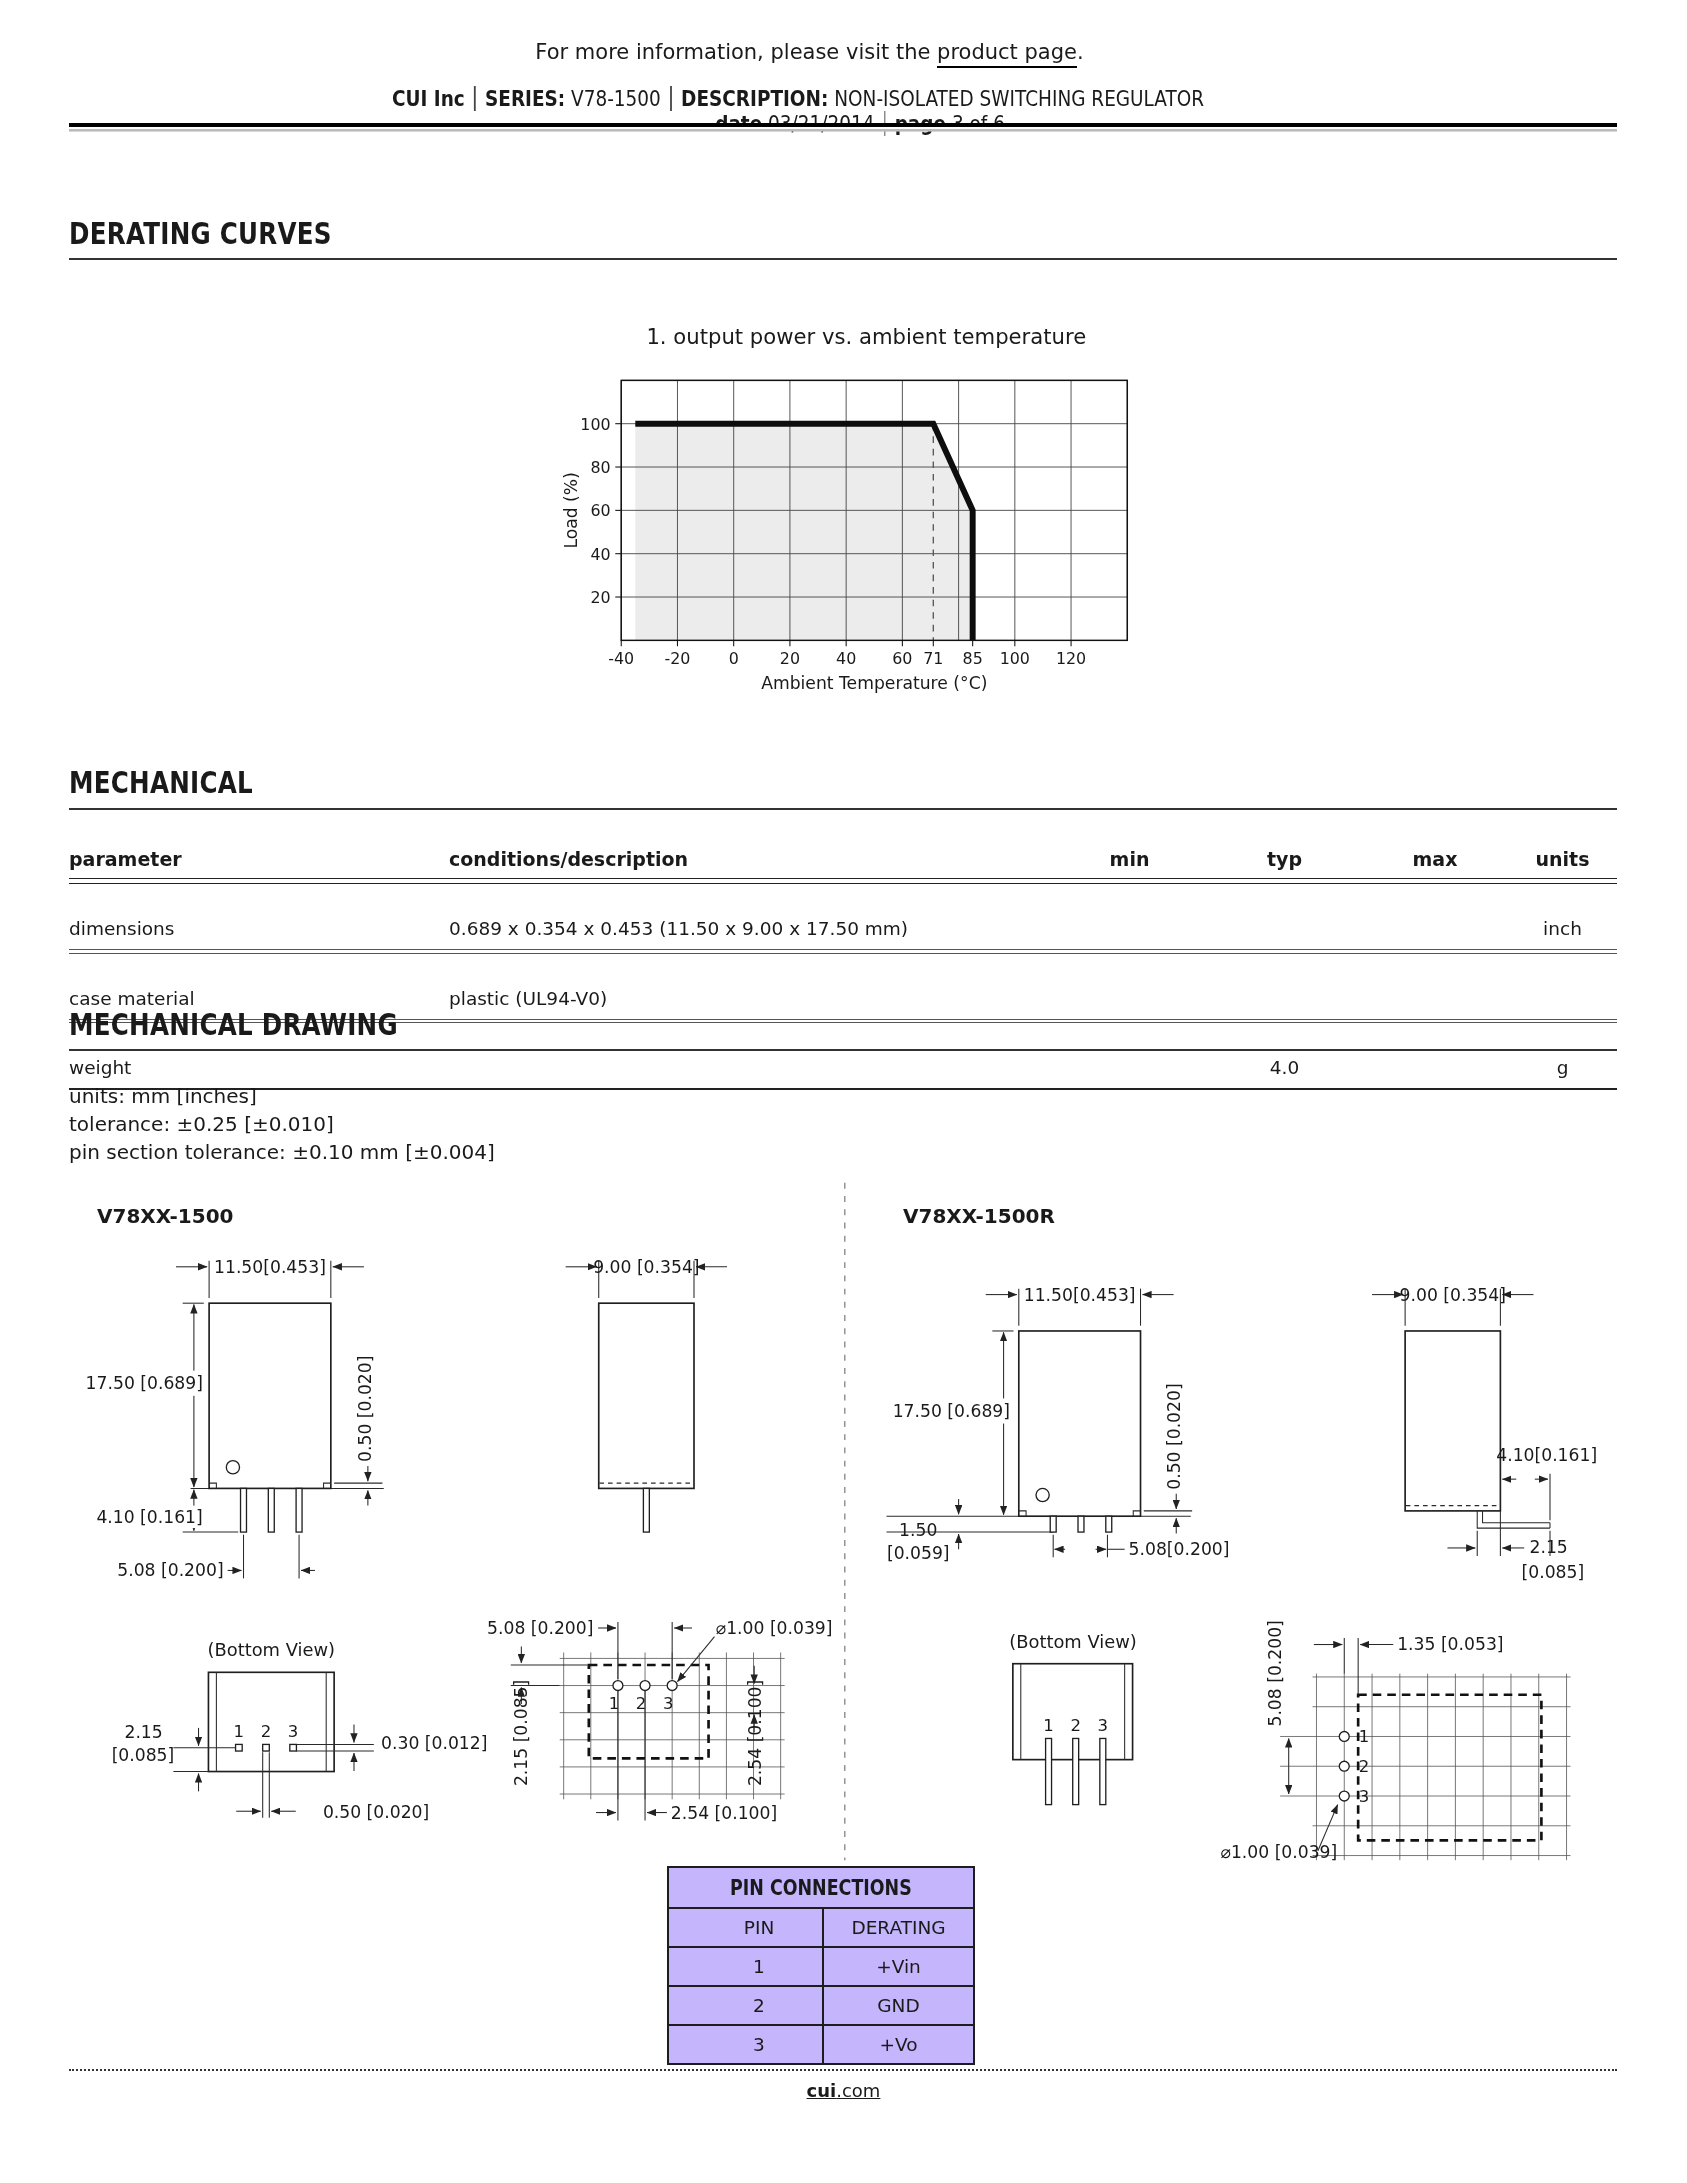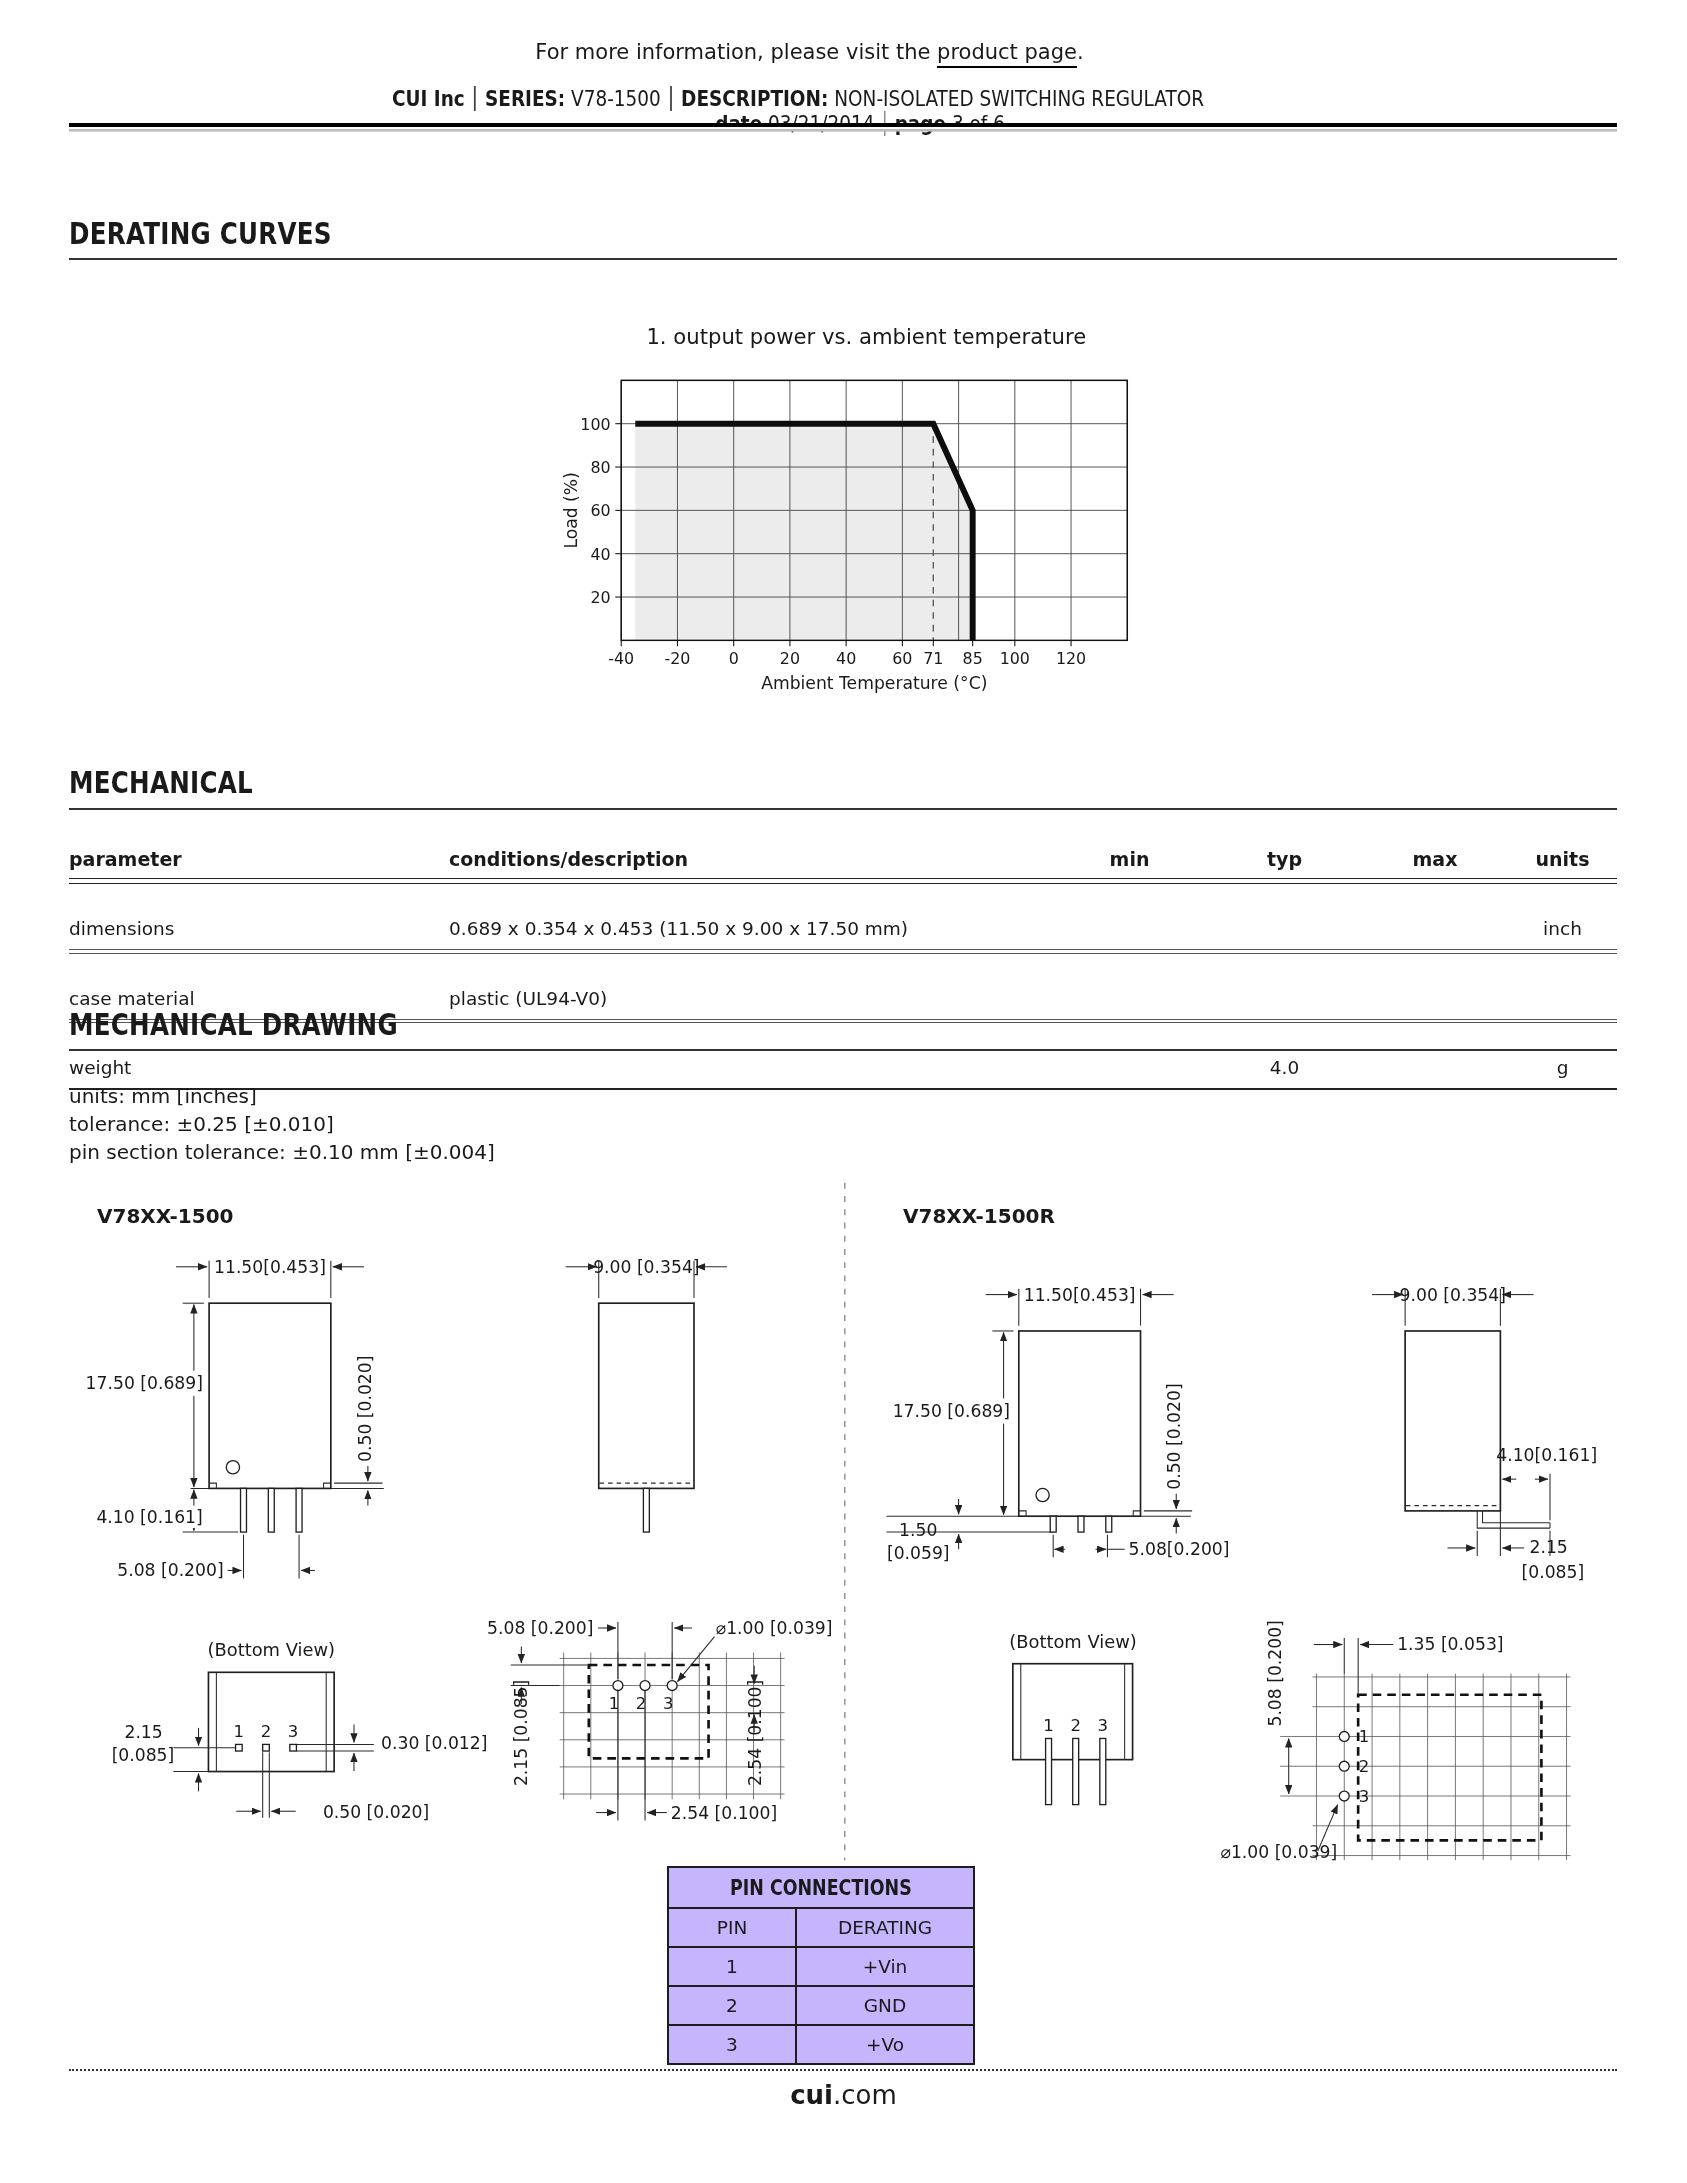--- a/index.html
+++ b/index.html
@@ -39,24 +39,24 @@
   .mt-bot{height:0;border-top:2px solid #222;}
   #notes{top:1082px;left:69px;font-size:20px;line-height:28px;}
   .dwg-title{font-size:20px;font-weight:bold;}
   #dt-left{top:1204px;left:97px;}
   #dt-right{top:1204px;left:903px;}
   
   #ptable{top:1866px;left:667px;width:304px;border:2px solid #1d1d1d;background:#c4b5fd;}
   .pt-title{height:39px;border-bottom:2px solid #1d1d1d;display:flex;align-items:center;justify-content:center;font-weight:bold;font-size:20.5px;}
   .pt-r{display:flex;height:37px;border-bottom:2px solid #1d1d1d;}
   .pt-r:last-child{border-bottom:none;}
-  .pt-c1{width:126px;border-right:2px solid #1d1d1d;display:flex;align-items:center;justify-content:center;font-size:18.5px;}
+  .pt-c1{width:126px;border-right:2px solid #1d1d1d;display:flex;align-items:center;justify-content:center;font-size:18.5px;margin-left:27px;}
   .pt-c2{flex:1;display:flex;align-items:center;justify-content:center;font-size:18.5px;}
   #foot-rule{top:2069px;left:69px;width:1548px;height:0;border-top:2.6px dotted #333;}
-  #footer{top:2080px;left:0;width:1687px;text-align:center;font-size:26px;}
+  #footer{top:2080px;left:0;width:1687px;text-align:center;font-size:18px;text-decoration:underline;}
   #footer b{font-weight:bold;}
   
   svg{position:absolute;top:0;left:0;}
   .ct{font:24px "DejaVu Sans",sans-serif;fill:#1a1a1a;}
   .cl{font:26px "DejaVu Sans",sans-serif;fill:#1a1a1a;}
   .cti{font:32px "DejaVu Sans",sans-serif;fill:#1a1a1a;}
   .dt{font:26px "DejaVu Sans",sans-serif;fill:#1a1a1a;}
   .dn{font:25px "DejaVu Sans",sans-serif;fill:#1a1a1a;}
   .bv{font:27px "DejaVu Sans",sans-serif;fill:#1a1a1a;}
   .ol{stroke:#1f1f1f;stroke-width:2.5;fill:#fff;}

